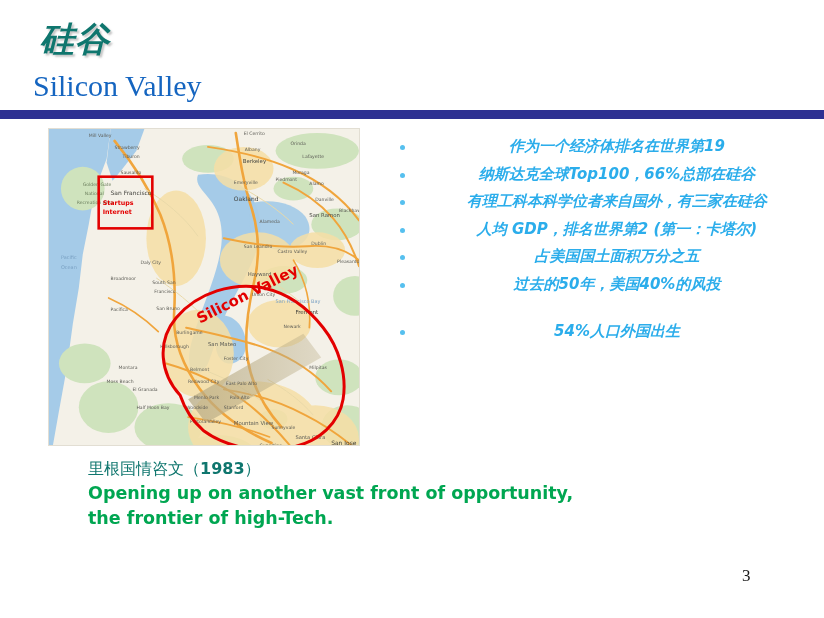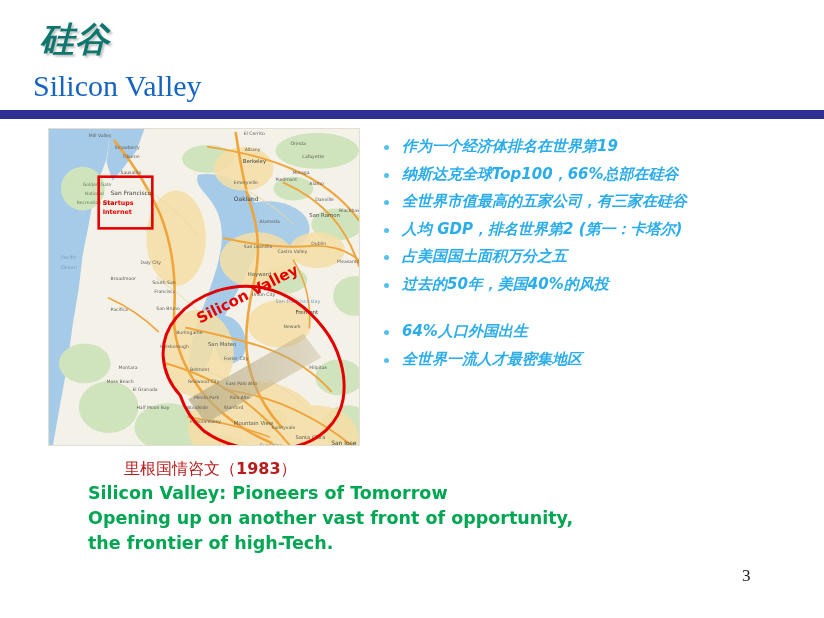--- a/index.html
+++ b/index.html
@@ -60,23 +60,24 @@
     overflow: hidden;
     background: #f2efe8;
     border: 1px solid #e2ded3;
     box-sizing: border-box;
   }
   #map-canvas { position: absolute; inset: 0; }
 
   
   #bullets-column {
     position: absolute;
-    left: 380px;
+    left: 396px;
     top: 134px;
     width: 420px;
+    text-align: center;
   }
   .bullet-group { margin: 0; padding: 0; list-style: none; }
   #bullet-group-2 { margin-top: 22px; }
   .bullet-item {
     position: relative;
     padding-left: 22px;
     margin-bottom: 2px;
     font-family: "DejaVu Sans", "Liberation Sans", sans-serif;
     font-size: 15px;
     font-weight: bold;
@@ -99,24 +100,23 @@
   
   #caption-block {
     position: absolute;
     left: 88px;
     top: 457px;
     width: 660px;
   }
   #caption-cn {
     font-family: "DejaVu Sans", "Liberation Sans", sans-serif;
     font-size: 16px;
-    color: #b91c1c;
+    color: #0f766e;
     line-height: 24px;
     white-space: nowrap;
-    margin-left: 36px;
   }
   #caption-cn .year { font-weight: bold; }
   .caption-en {
     font-family: "DejaVu Sans", "Liberation Sans", sans-serif;
     font-size: 17.5px;
     font-weight: bold;
     color: #00a651;
     line-height: 25px;
     white-space: nowrap;
   }
@@ -308,31 +308,29 @@
                C142,292 136,280 132,268 Z" fill="none" stroke="#e30000" stroke-width="3"></path>
       <text x="152" y="196" font-family="DejaVu Sans, sans-serif" font-size="15" font-weight="bold" fill="#e30000" transform="rotate(-27 152 196)">Silicon Valley</text>
     </g>
   </svg>
 </div>
 
 <div id="bullets-column">
   <ul class="bullet-group" id="bullet-group-1">
     <li class="bullet-item">作为一个经济体排名在世界第19</li>
     <li class="bullet-item">纳斯达克全球Top100，66%总部在硅谷</li>
-    <li class="bullet-item">全世界市值最高的五家公司，有三家在硅谷</li>
+    <li class="bullet-item">有理工科本科学位者来自国外，有三家在硅谷</li>
     <li class="bullet-item">人均 GDP，排名世界第2 (第一：卡塔尔)</li>
     <li class="bullet-item">占美国国土面积万分之五</li>
     <li class="bullet-item">过去的50年，美国40%的风投</li>
   </ul>
   <ul class="bullet-group" id="bullet-group-2">
-    <li class="bullet-item">64%人口外国出生</li>
-    <li class="bullet-item">全世界一流人才最密集地区</li>
+    <li class="bullet-item">54%人口外国出生</li>
   </ul>
 </div>
 
 <div id="caption-block">
   <div id="caption-cn"><span>里根国情咨文（</span><span class="year">1983</span><span>）</span></div>
-  <div class="caption-en">Silicon Valley: Pioneers of Tomorrow</div>
   <div class="caption-en">Opening up on another vast front of opportunity,</div>
   <div class="caption-en">the frontier of high-Tech.</div>
 </div>
 
 <div id="page-number">3</div>
 
 </body></html>

